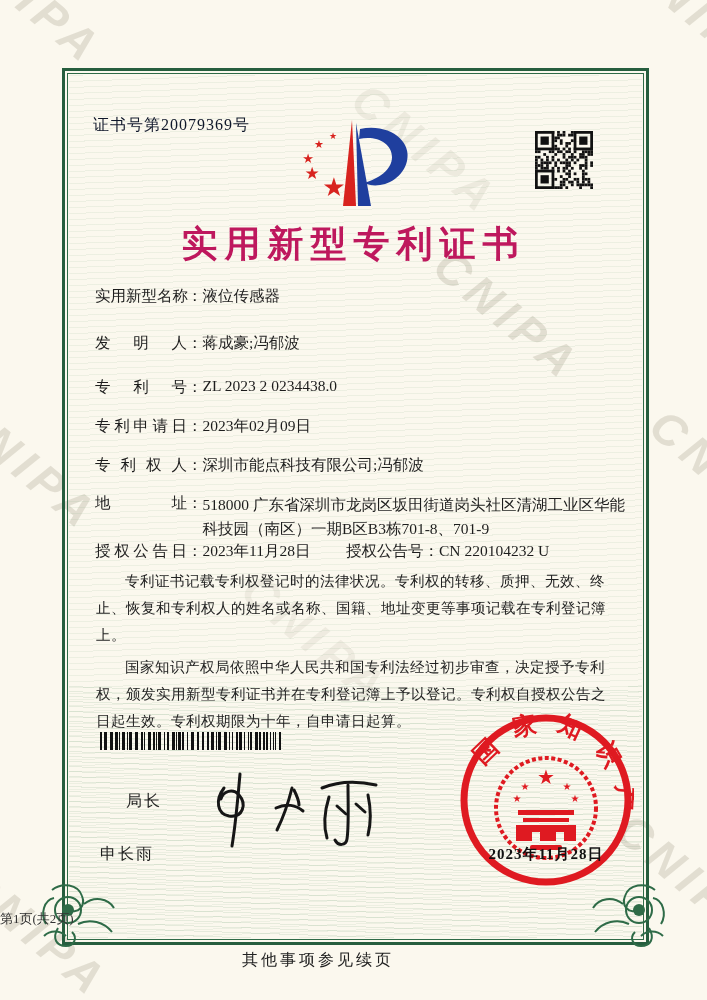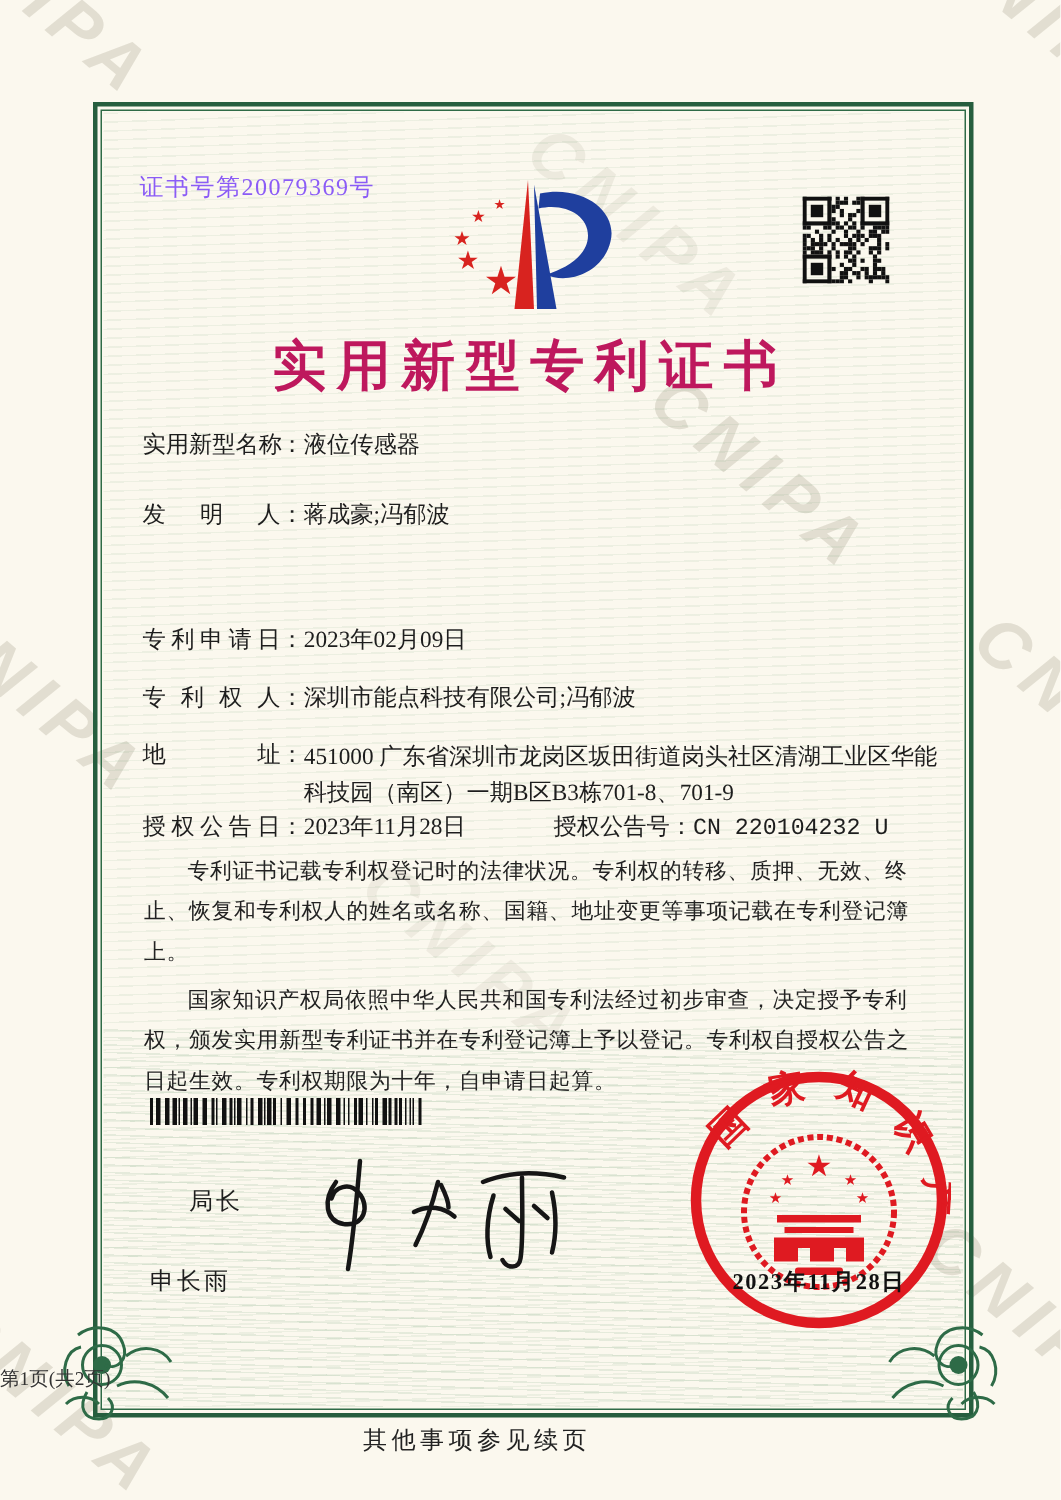--- a/index.html
+++ b/index.html
@@ -24,30 +24,30 @@
   .frame-inner{ position:absolute; inset:2px; border:1px solid #2f6b47; }
   .wave-all{ position:absolute; inset:4px;
     background:repeating-linear-gradient(178deg, rgba(110,160,115,0.10) 0 1px, rgba(0,0,0,0) 1px 6px);
   }
   .wave-low{ position:absolute; left:4px; right:4px; top:615px; bottom:4px;
     background:repeating-linear-gradient(182deg, rgba(95,150,105,0.14) 0 1px, rgba(0,0,0,0) 1px 5px);
   }
   .corner{ position:absolute; z-index:4; }
   
   .t{ position:absolute; z-index:5; }
-  .cert-no{ left:93px; top:115px; font-size:16px; letter-spacing:1px; color:#8b5cf6; }
+  .cert-no{ left:93px; top:115px; font-size:16px; letter-spacing:1px; color:#0f172a; }
   .title{ left:0; top:220px; width:707px; text-align:center; font-size:36px;
           font-weight:bold; letter-spacing:7px; color:#be185d; }
   
   .frow{ position:absolute; left:95px; font-size:15.5px; z-index:5; white-space:nowrap; }
   .flabel{ display:inline-block; width:92px; text-align:justify; text-align-last:justify; vertical-align:top; }
   .fcolon{ display:inline-block; vertical-align:top; }
   .fvalue{ display:inline-block; vertical-align:top; }
   .fvalue.wrap{ white-space:normal; width:428px; line-height:24px; }
-  .fgroup2{ position:absolute; left:274px; top:0; white-space:nowrap;font-family:Liberation Mono, monospace; }
+  .fgroup2{ position:absolute; left:251px; top:0; white-space:nowrap; }
   
   .legal{ position:absolute; left:96px; top:568px; width:520px; z-index:5;
           font-size:14.5px; line-height:27px; letter-spacing:0.5px; color:#222; }
   .legal p{ margin:0 0 5px 0; text-indent:2em; }
   
   .barcode{ position:absolute; left:100px; top:732px; z-index:5; }
   .sig-title{ left:100px; top:791px; font-size:16px; letter-spacing:2px;margin-left:26px; }
   .sig-name{ left:100px; top:844px; font-size:16px; letter-spacing:2px; }
   .signature{ position:absolute; left:196px; top:768px; z-index:6; }
   .seal{ position:absolute; left:458px; top:712px; width:176px; height:176px; z-index:6; }
@@ -277,28 +277,31 @@
     </svg>
 
   <div class="t title">实用新型专利证书</div>
 
   <div class="frow" style="top:333px;">
     <span class="flabel">发明人</span><span class="fcolon">：</span><span class="fvalue">蒋成豪;冯郁波</span>
   </div>
   <div class="frow" style="top:286px;">
     <span class="flabel">实用新型名称</span><span class="fcolon">：</span><span class="fvalue">液位传感器</span>
   </div>
+  <div class="frow" style="top:377px;">
+    <span class="flabel">专利号</span><span class="fcolon">：</span><span class="fvalue">ZL 2023 2 0234438.0</span>
+  </div>
   <div class="frow" style="top:416px;text-decoration:underline;">
     <span class="flabel">专利申请日</span><span class="fcolon">：</span><span class="fvalue">2023年02月09日</span>
   </div>
   <div class="frow" style="top:455px;">
     <span class="flabel">专利权人</span><span class="fcolon">：</span><span class="fvalue">深圳市能点科技有限公司;冯郁波</span>
   </div>
   <div class="frow" style="top:493px;">
-    <span class="flabel">地址</span><span class="fcolon">：</span><span class="fvalue wrap">451000 广东省深圳市龙岗区坂田街道岗头社区清湖工业区华能科技园（南区）一期B区B3栋701-8、701-9</span>
+    <span class="flabel">地址</span><span class="fcolon">：</span><span class="fvalue wrap">518000 广东省深圳市龙岗区坂田街道岗头社区清湖工业区华能科技园（南区）一期B区B3栋701-8、701-9</span>
   </div>
   <div class="frow" style="top:541px;">
     <span class="flabel">授权公告日</span><span class="fcolon">：</span><span class="fvalue">2023年11月28日</span>
     <span class="fgroup2">
       <span>授权公告号</span><span>：</span><span>CN 220104232 U</span>
     </span>
   </div>
 
   <div class="legal">
     <p>专利证书记载专利权登记时的法律状况。专利权的转移、质押、无效、终止、恢复和专利权人的姓名或名称、国籍、地址变更等事项记载在专利登记簿上。</p>

